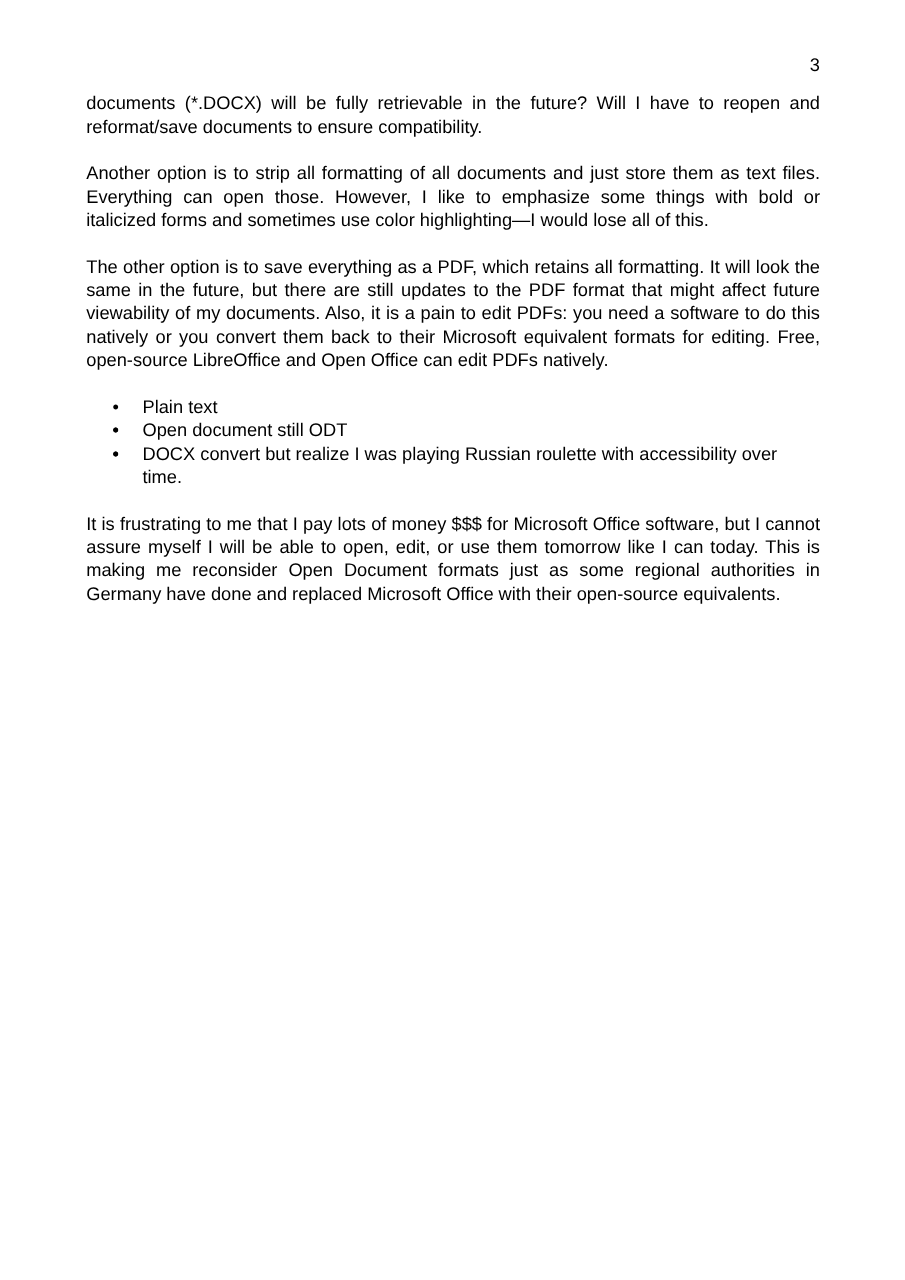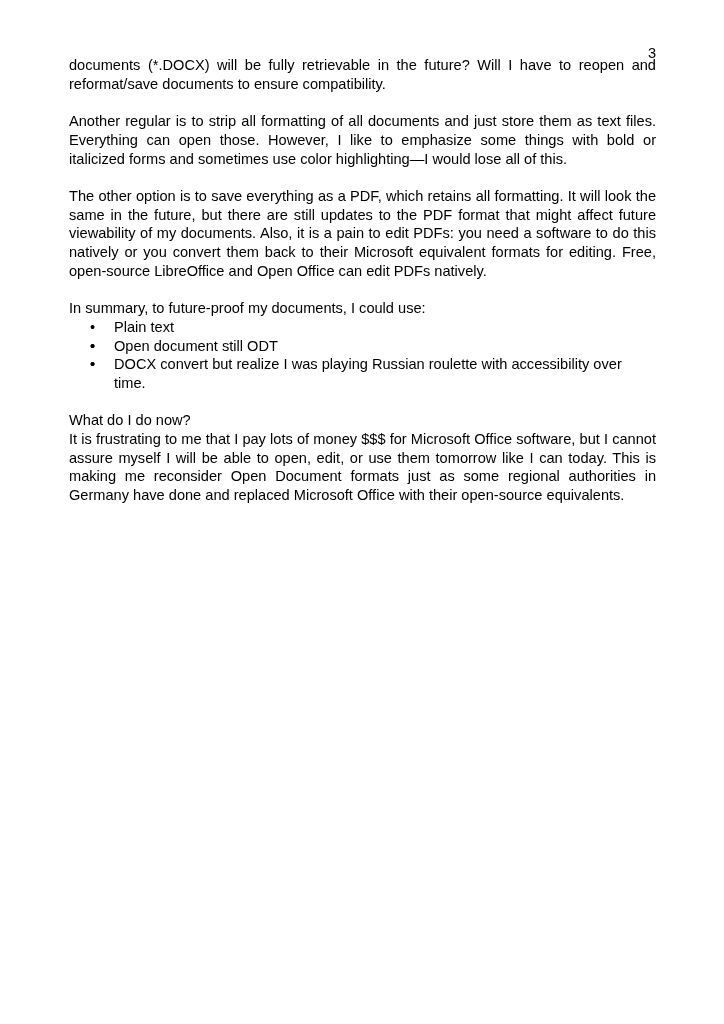--- a/index.html
+++ b/index.html
@@ -26,21 +26,21 @@
       left: 0;
       top: 44px;
       width: 587px;
       text-align: right;
       font-size: 14.6px;
       line-height: 18.6px;
     }
     .body {
       position: absolute;
       left: 0;
-      top: 56px;
+      top: 74px;
       width: 587px;
       font-size: 14.6px;
       line-height: 18.7px;
     }
     p {
       margin: 0 0 18.7px 0;
       text-align: justify;
       text-align-last: left;
     }
     p.tight { margin-bottom: 0; }
@@ -60,24 +60,23 @@
     }
   </style>
 </head>
 <body>
 
 <div class="page">
   <div class="page-number">3</div>
 
   <div class="body">
     <p>documents (*.DOCX) will be fully retrievable in the future?  Will I have to reopen and reformat/save documents to ensure compatibility.</p>
-    <p>Another regular is to strip all formatting of all documents and just store them as text files. Everything can open those.  However, I like to emphasize some things with bold or italicized forms and sometimes use color highlighting—I would lose all of this.</p>
+    <p>Another option is to strip all formatting of all documents and just store them as text files. Everything can open those.  However, I like to emphasize some things with bold or italicized forms and sometimes use color highlighting—I would lose all of this.</p>
     <p>The other option is to save everything as a PDF, which retains all formatting.  It will look the same in the future, but there are still updates to the PDF format that might affect future viewability of my documents.  Also, it is a pain to edit PDFs:  you need a software to do this natively or you convert them back to their Microsoft equivalent formats for editing.  Free, open-source LibreOffice and Open Office can edit PDFs natively.</p>
 
-    <p class="tight">In summary, to future-proof my documents, I could use:</p>
     <ul class="bullets">
       <li>
         <span class="bullet">•</span>
         <span>Plain text</span>
       </li>
       <li>
         <span class="bullet">•</span>
       </li>
       <li>
         <span class="bullet">•</span>
@@ -85,16 +84,15 @@
       </li>
       <li>
         <span class="bullet">•</span>
       </li>
       <li>
         <span class="bullet">•</span>
         <span>DOCX convert but realize I was playing Russian roulette with accessibility over time.</span>
       </li>
     </ul>
 
-    <p class="tight">What do I do now?</p>
     <p>It is frustrating to me that I pay lots of money $$$ for Microsoft Office software, but I cannot assure myself I will be able to open, edit, or use them tomorrow like I can today.  This is making me reconsider Open Document formats just as some regional authorities in Germany have done and replaced Microsoft Office with their open-source equivalents.</p>
   </div>
 </div>
 
 </body></html>

